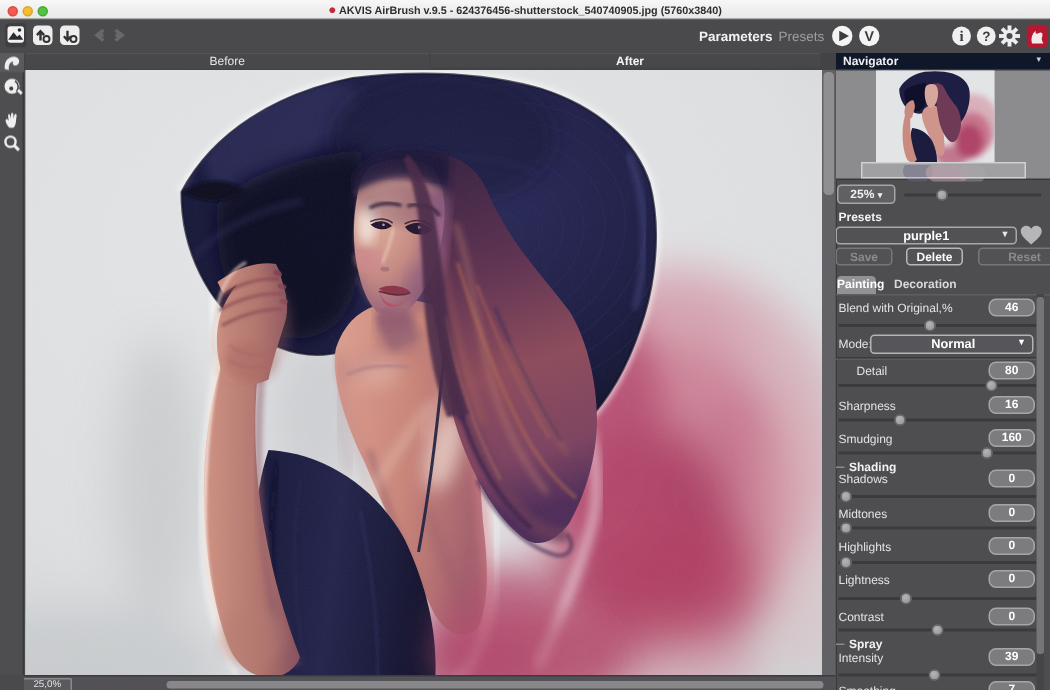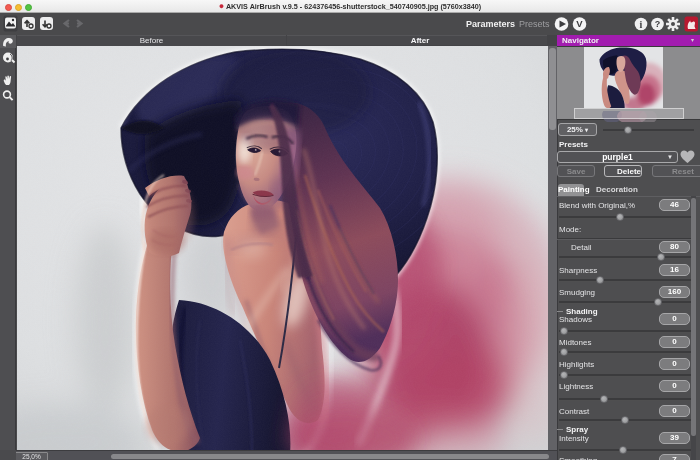--- a/index.html
+++ b/index.html
@@ -367,21 +367,21 @@
     </div>
 
   <div class="abs" id="statusbar">
     <div id="zoombox">25,0%</div>
     <div id="hthumb"></div>
   </div>
   <div class="abs" id="blcorner"></div>
 
   <div class="abs" id="rightpanel"></div>
 
-  <div class="abs" style="left:557px;top:35px;width:143px;height:11px;background:#a21caf;">
+  <div class="abs" style="left:557px;top:35px;width:143px;height:11px;background:#0f172a;">
     <div style="position:absolute;left:5px;top:0;font-size:8px;font-weight:bold;color:#f0f0f2;line-height:11px;">Navigator</div>
     <div style="position:absolute;right:6px;top:0;font-size:6px;color:#d0d0d2;line-height:11px;">▾</div>
   </div>
 
   <div class="abs" style="left:557px;top:46px;width:143px;height:74px;background:#8c8c8e;border-top:1px solid #39393b;border-bottom:1px solid #39393b;box-sizing:border-box;">
   </div>
   <div class="abs" style="left:584px;top:47px;width:79px;height:61px;overflow:hidden;background:#e4e5e7;">
     <svg width="79" height="61" viewBox="17 46 531 404" preserveAspectRatio="none">
       <rect x="17" y="46" width="531" height="404" fill="#e3e4e6"></rect>
       <g filter="url(#b14)">
@@ -415,32 +415,36 @@
 
   <div class="abs pbold" style="left:559px;top:140px;">Presets</div>
   <div class="abs" style="left:557px;top:151px;width:121px;height:12px;border:1px solid #a8a8aa;border-radius:3px;background:#525255;box-sizing:border-box;">
     <div style="position:absolute;left:0;width:119px;text-align:center;font-size:8.5px;font-weight:bold;color:#fff;line-height:10px;">purple1</div>
     <div style="position:absolute;right:4px;top:0;font-size:6px;color:#e8e8ea;line-height:10px;">▼</div>
   </div>
   <svg class="abs" style="left:680px;top:150px;" width="15" height="14" viewBox="0 0 15 14">
       <path d="M7.5 13 C4 10 0.5 7.2 0.5 4.2 C0.5 2 2.2 0.5 4.1 0.5 C5.5 0.5 6.8 1.3 7.5 2.5 C8.2 1.3 9.5 0.5 10.9 0.5 C12.8 0.5 14.5 2 14.5 4.2 C14.5 7.2 11 10 7.5 13 Z" fill="#b6b6b8"></path>
     </svg>
   <div class="abs btn" style="left:557px;top:165px;width:38px;color:#8b8b8d;border-color:#77777a;">Save</div>
-  <div class="abs btn" style="left:604px;top:165px;width:38px;color:#fafafa;border-color:#b8b8ba;text-align:right;">Delete</div>
+  <div class="abs btn" style="left:604px;top:165px;width:38px;color:#fafafa;border-color:#b8b8ba;">Delete</div>
   <div class="abs btn" style="left:652px;top:165px;width:62px;color:#8b8b8d;border-color:#77777a;">Reset</div>
 
   <div class="abs" style="left:558px;top:184px;width:26px;height:12px;background:#929294;border-radius:3px 3px 0 0;color:#fff;font-size:8px;font-weight:bold;text-align:center;line-height:12px;">Painting</div>
   <div class="abs" style="left:596px;top:184px;width:40px;height:12px;color:#d9d9db;font-size:8px;font-weight:bold;text-align:right;line-height:12px;">Decoration</div>
   <div class="abs" style="left:557px;top:196px;width:143px;height:1px;background:#5e5e61;"></div>
 
   <div class="abs plabel" style="left:559px;top:201px;">Blend with Original,%</div>
   <div class="abs vbox" style="left:659px;top:199px;">46</div>
   <div class="abs track" style="left:559px;top:216px;width:133px;"></div>
   <div class="abs knob" style="left:616px;top:213px;"></div>
   <div class="abs plabel" style="left:559px;top:225px;">Mode:</div>
+  <div class="abs" style="left:580px;top:223px;width:109px;height:13px;border:1px solid #b4b4b6;border-radius:3px;background:#56565a;box-sizing:border-box;">
+    <div style="position:absolute;left:0;width:109px;text-align:center;font-size:8.5px;font-weight:bold;color:#fff;line-height:11px;">Normal</div>
+    <div style="position:absolute;right:4px;top:0;font-size:6px;color:#fff;line-height:11px;">▼</div>
+  </div>
   <div class="abs" style="left:557px;top:238px;width:137px;height:1px;background:#3a3a3c;border-bottom:1px solid #5c5c5f;"></div>
   <div class="abs plabel" style="left:559px;top:243px;margin-left:12px;">Detail</div>
   <div class="abs vbox" style="left:659px;top:241px;">80</div>
   <div class="abs track" style="left:559px;top:256px;width:133px;"></div>
   <div class="abs knob" style="left:657px;top:253px;"></div>
   <div class="abs plabel" style="left:559px;top:266px;">Sharpness</div>
   <div class="abs vbox" style="left:659px;top:264px;">16</div>
   <div class="abs track" style="left:559px;top:279px;width:133px;"></div>
   <div class="abs knob" style="left:596px;top:276px;"></div>
   <div class="abs plabel" style="left:559px;top:288px;">Smudging</div>

